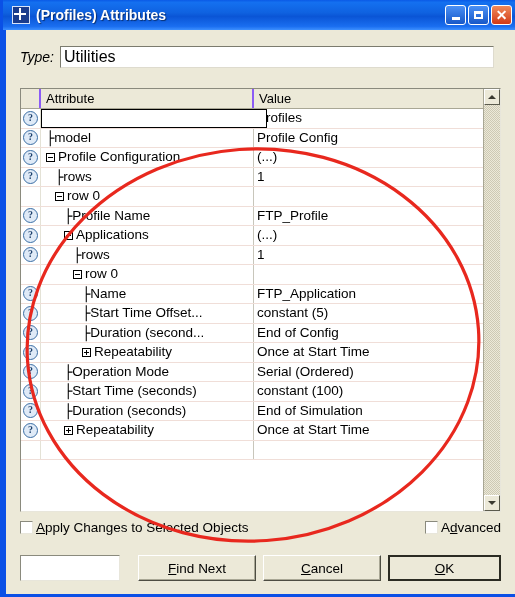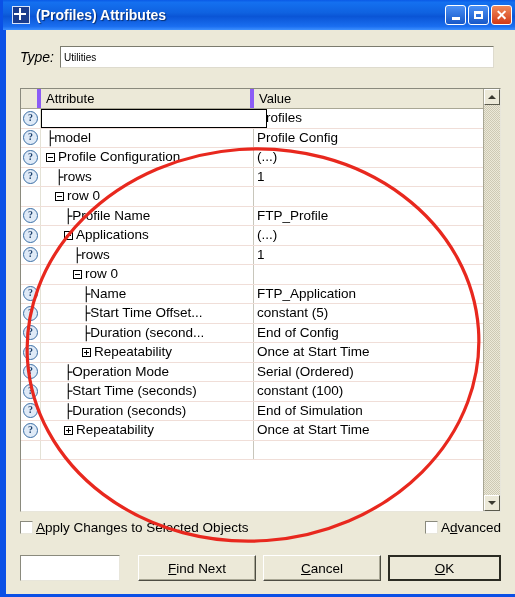--- a/index.html
+++ b/index.html
@@ -61,41 +61,41 @@
     background:#ece9d8;
     box-sizing:border-box;
   }
   
   #type-row{position:absolute;left:14px;top:16px;display:flex;align-items:center;}
   #type-label{font-size:14px;color:#000;font-style:italic;}
   #type-input{
     width:434px;height:22px;box-sizing:border-box;
     margin-left:6px;
     border:1px solid #7b7b6e;border-right-color:#dedbce;border-bottom-color:#dedbce;
-    background:#ffffff;font-size:10px;color:#000;
+    background:#ffffff;font-size:16px;color:#000;
     padding:1px 3px;line-height:19px;
     font-family:"Liberation Sans",sans-serif;
   }
   
   #table-wrap{
     position:absolute;left:14px;top:58px;width:481px;height:424px;
     box-sizing:border-box;
     border:1px solid #8a8a7d;border-right-color:#e8e6db;border-bottom-color:#e8e6db;
     background:#ffffff;
     overflow:hidden;
   }
   #thead{
     display:flex;height:20px;box-sizing:border-box;
     background:#ece9d8;
     border-bottom:1px solid #a9a795;
   }
   .th{
     font-size:13px;color:#000;line-height:19px;
     box-sizing:border-box;
-    border-right:4px solid #8b5cf6;
+    border-right:2px solid #8b5cf6;
     padding-left:5px;overflow:hidden;white-space:nowrap;
   }
   .th.h-icon{width:20px;padding:0;}
   .th.h-attr{width:213px;}
   .th.h-val{width:229px;border-right:none;}
   #tbody{position:absolute;left:0;top:20px;width:463px;}
   .trow{
     display:flex;height:19.5px;box-sizing:border-box;
     border-bottom:1px solid #f0ded8;
     background:#ffffff;

